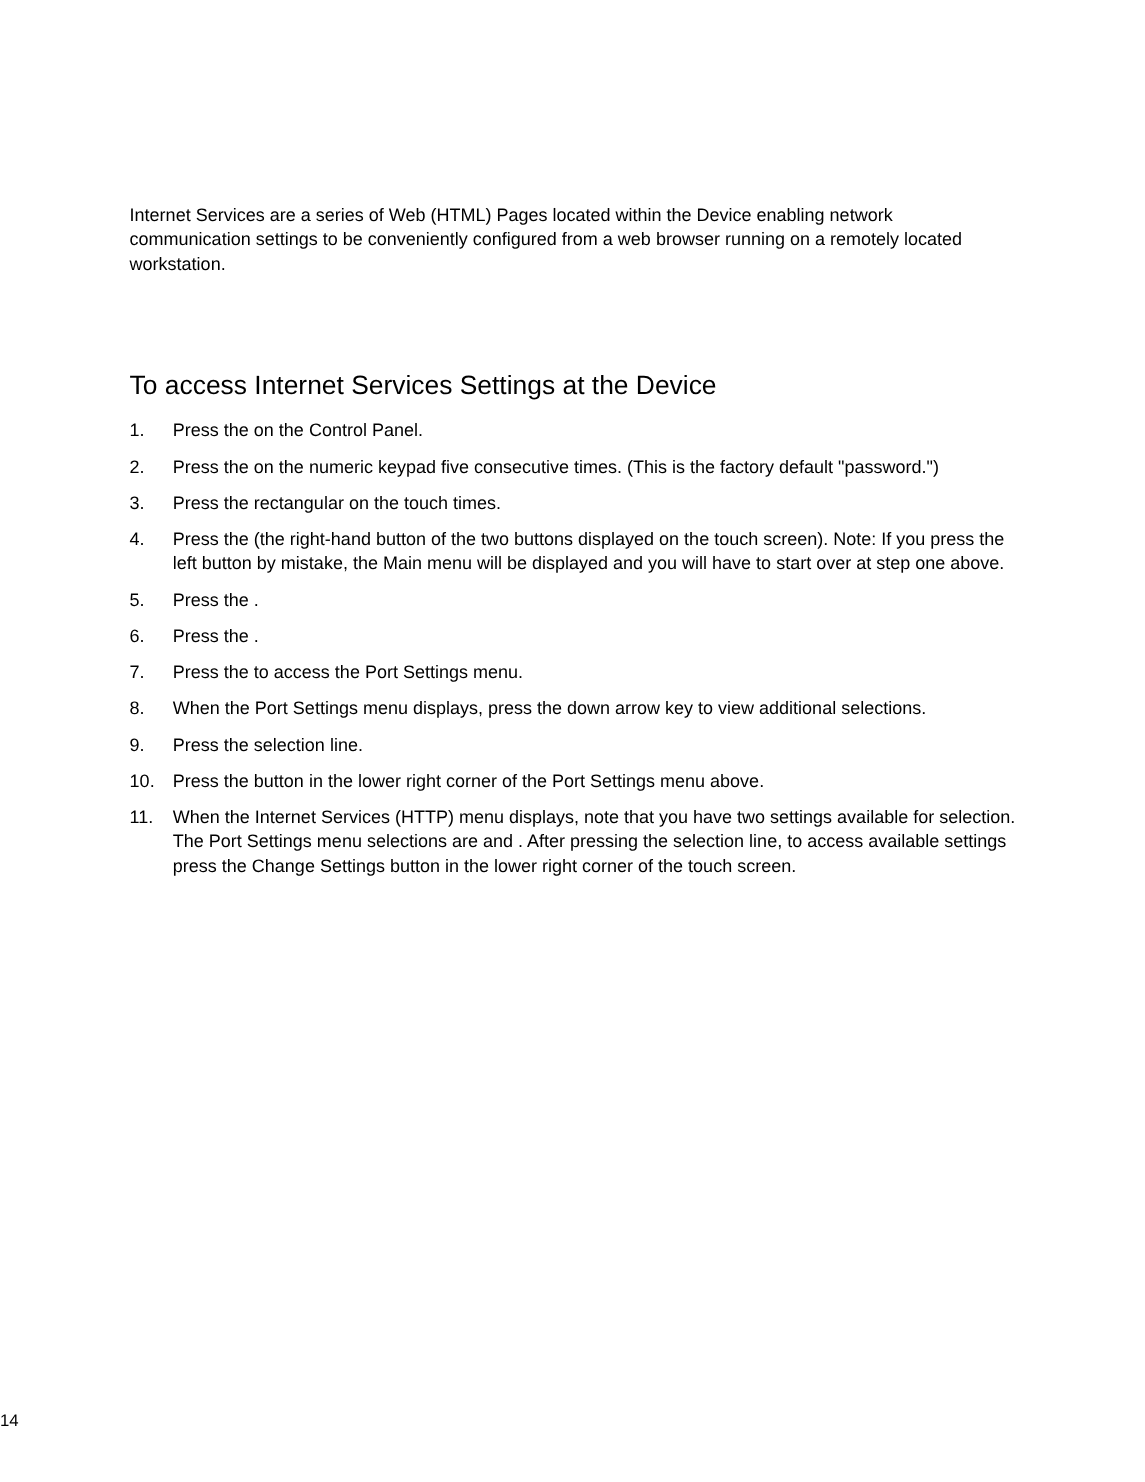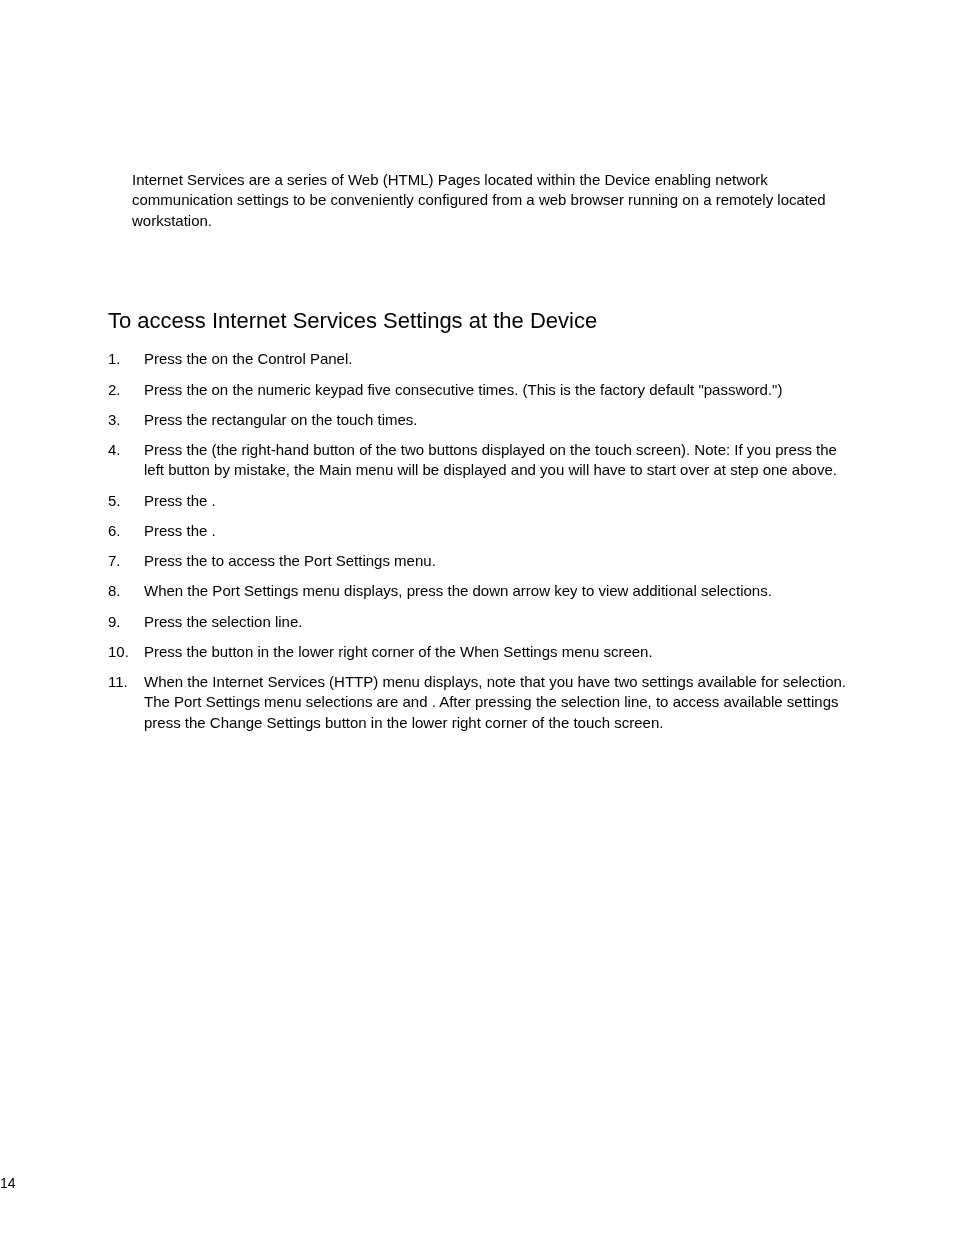--- a/index.html
+++ b/index.html
@@ -13,21 +13,20 @@
       color: #000;
       background: #fff;
       width: 954px;
       height: 1235px;
       position: relative;
       padding: 170px 108px 0 108px;
       line-height: 1.35;
     }
     .intro {
       margin-bottom: 75px;
-      margin-left: 24px;
     }
     .ref-note {
       margin-bottom: 28px;
     }
     .ref-note-line2 {
       padding-left: 120px;
     }
     h2 {
       font-size: 22px;
       font-weight: normal;
@@ -70,17 +69,17 @@
 <ol>
   <li>Press the                                  on the Control Panel.</li>
   <li>Press the                 on the numeric keypad five consecutive times.  (This is the factory default "password.")</li>
   <li>Press the rectangular                            on the touch times.</li>
   <li>Press the                                              (the right-hand button of the two buttons displayed on the touch screen).  Note:  If you press the left button by mistake, the Main menu will be displayed and you will have to start over at step one above.</li>
   <li>Press the                                             .</li>
   <li>Press the                                             .</li>
   <li>Press the                                     to access the Port Settings menu.</li>
   <li>When the Port Settings menu displays, press the down arrow key to view additional selections.</li>
   <li>Press the                                               selection line.</li>
-  <li>Press the                               button in the lower right corner of the When Settings menu screen.</li>
+  <li>Press the                               button in the lower right corner of the Port Settings menu above.</li>
   <li>When the Internet Services (HTTP) menu displays, note that you have two settings available for selection.  The Port Settings menu selections are                           and                                              .  After pressing the selection line, to access available settings press the Change Settings button in the lower right corner of the touch screen.</li>
 </ol>
 
 <div class="page-number">14</div>
 
 </body></html>

